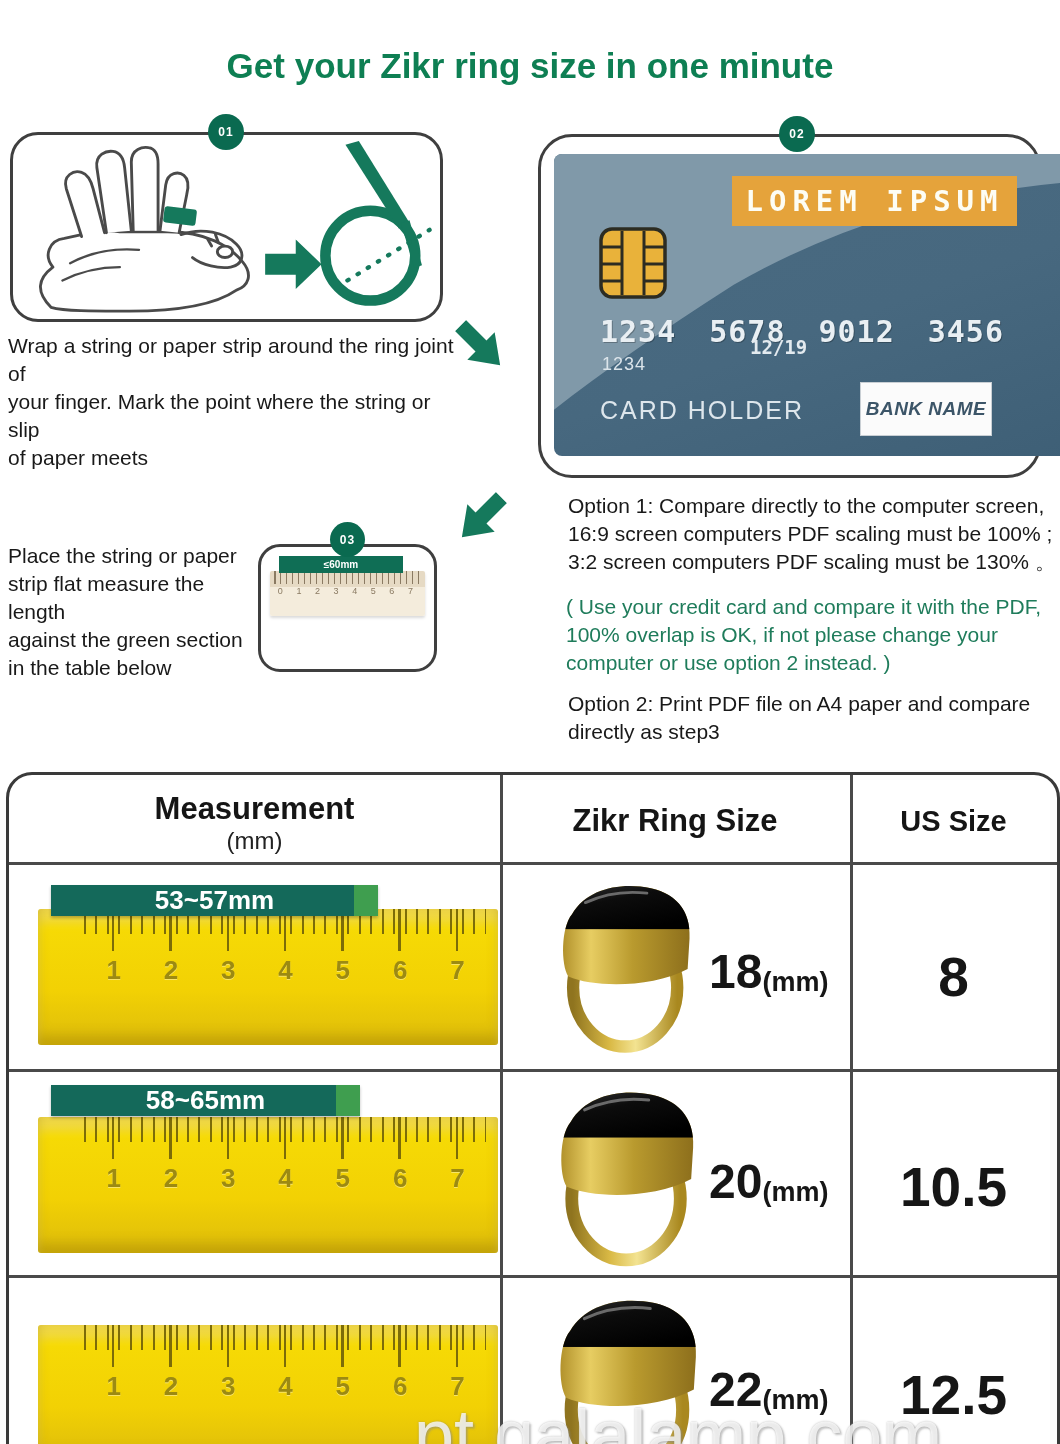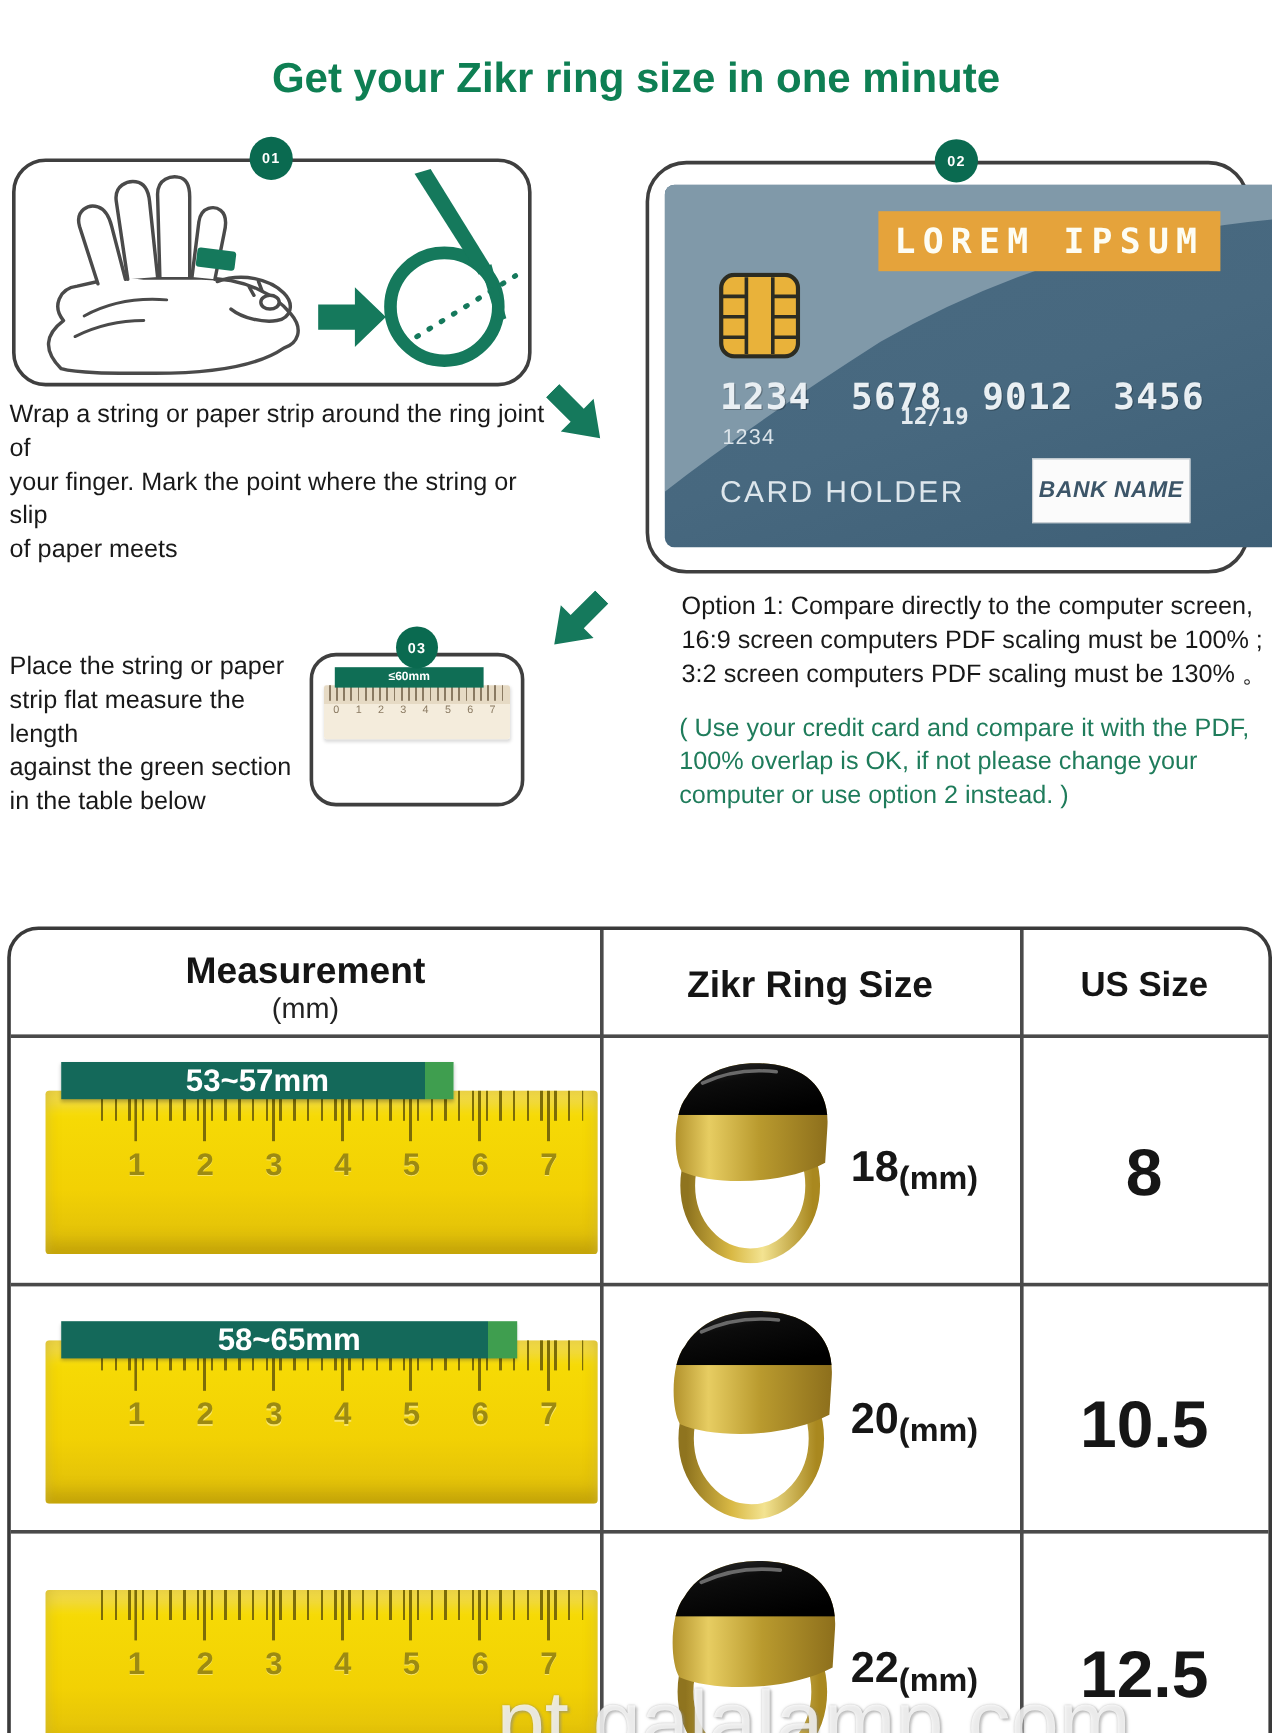--- a/index.html
+++ b/index.html
@@ -79,21 +79,21 @@
   .nums{position:absolute;left:47px;top:46px;display:flex;}
   .nums span{width:57.3px;text-align:center;font-size:26px;font-weight:bold;color:#9c8a12;
              text-shadow:0 1px 0 rgba(255,255,255,.4);}
   .gbar{position:absolute;left:42px;height:31px;display:flex;align-items:center;justify-content:center;
         color:#fff;font-size:26px;font-weight:bold;box-shadow:0 2px 3px rgba(0,0,0,.25);}
   .red-sq{position:absolute;left:52px;top:222px;width:45px;height:45px;background:#e93323;}
 
   
   .ring-svg{position:absolute;}
   .ring-label{position:absolute;display:flex;align-items:flex-start;color:#161616;}
-  .ring-label .big{font-size:36px;font-weight:bold;line-height:58px;}
+  .ring-label .big{font-size:48px;font-weight:bold;line-height:58px;}
   .ring-label .small{font-size:27px;font-weight:bold;margin-top:24px;}
   .us{position:absolute;left:841px;width:207px;text-align:center;
       font-size:55px;font-weight:bold;color:#161616;}
 
   
   .watermark{position:absolute;left:414px;top:1350px;font-size:72px;color:rgba(255,255,255,.78);
              text-shadow:0 0 2px rgba(125,125,125,.55),2px 2px 2px rgba(140,140,140,.45);
              letter-spacing:0px;z-index:9;white-space:nowrap;}
 </style>
 </head>
@@ -194,20 +194,24 @@
   <div class="txt" style="left:568px;top:448px;width:492px">
     <div>Option 1: Compare directly to the computer screen,</div>
     <div>16:9 screen computers PDF scaling must be 100% ;</div>
     <div>3:2 screen computers PDF scaling must be 130% 。</div>
   </div>
   <div class="txt green" style="left:566px;top:549px;width:492px">
     <div>( Use your credit card and compare it with the PDF,</div>
     <div>100% overlap is OK, if not please change your</div>
     <div>computer or use option 2 instead. )</div>
   </div>
+  <div class="txt" style="left:568px;top:646px;width:492px">
+    <div>Option 2: Print PDF file on A4 paper and compare</div>
+    <div>directly as step3</div>
+  </div>
 
   <svg class="dg-arrow rot-sw" style="left:452px;top:452px" viewBox="0 0 60 44">
     <polygon points="0,14 30,14 30,2 58,22 30,42 30,30 0,30" fill="#15795c"></polygon>
   </svg>
 
   <div class="box box3">
     <div class="mini-body">
       <div class="mini-ticks"></div>
       <div class="mini-nums">
         <span>0</span>
@@ -267,21 +271,21 @@
       <div class="nums">
         <span>1</span>
           <span>2</span>
           <span>3</span>
           <span>4</span>
           <span>5</span>
           <span>6</span>
           <span>7</span>
       </div>
     </div>
-    <div class="gbar" style="top:326px;width:380px;background:linear-gradient(90deg,#14695a 0 calc(100% - 24px),#3f9e4f calc(100% - 24px) 100%)">58~65mm</div>
+    <div class="gbar" style="top:310px;width:309px;background:linear-gradient(90deg,#14695a 0 calc(100% - 24px),#3f9e4f calc(100% - 24px) 100%)">58~65mm</div>
 
     <div class="ruler-body" style="top:550px">
       <div class="ticks-minor"></div>
       <div class="ticks-major"></div>
       <div class="nums">
         <span>1</span>
           <span>2</span>
           <span>3</span>
           <span>4</span>
           <span>5</span>

